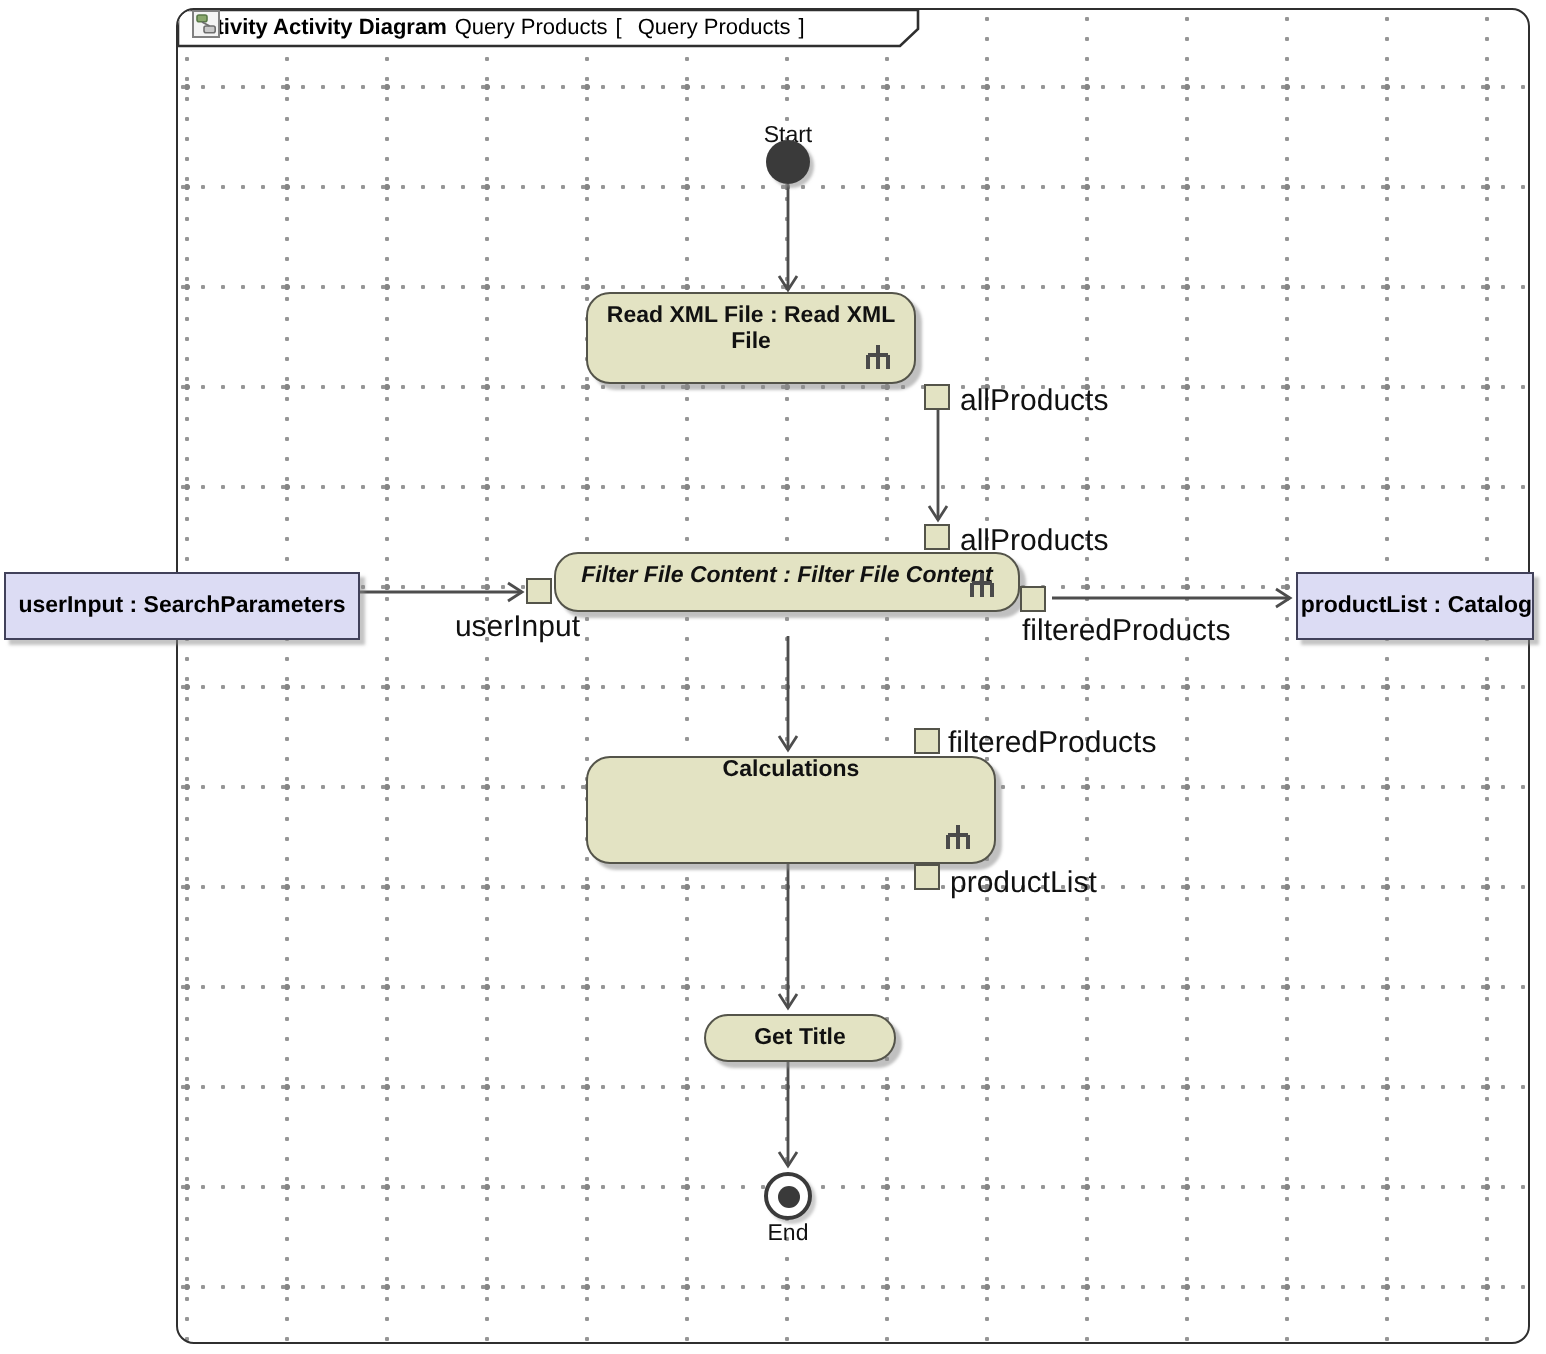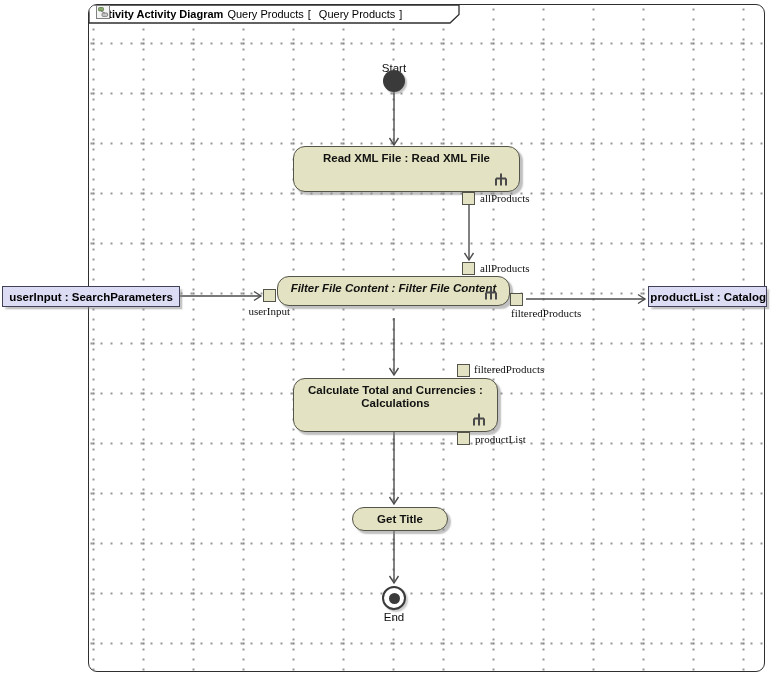--- a/index.html
+++ b/index.html
@@ -35,23 +35,23 @@
   .node-label{position:absolute;font-size:11.5px;color:#111;text-align:center;z-index:3;white-space:nowrap;}
   .start-node{position:absolute;left:383px;top:70px;width:22px;height:22px;border-radius:50%;
     background:#3a3a3a;box-shadow:2px 2px 1.5px rgba(140,140,140,.55);z-index:3;}
   .end-node{position:absolute;left:382px;top:586px;width:20px;height:20px;border-radius:50%;
     background:#ffffff;border:2px solid #3a3a3a;z-index:3;
     box-shadow:2px 2px 1.5px rgba(140,140,140,.45);display:flex;align-items:center;justify-content:center;}
   .end-node .core{width:11px;height:11px;border-radius:50%;background:#3a3a3a;}
 
   .pin{position:absolute;width:13px;height:13px;background:#e3e3c3;border:1.3px solid #54544a;
     z-index:4;box-sizing:border-box;}
-  .pin-label{position:absolute;font-size:11px;color:#111;z-index:4;white-space:nowrap;font-family:Liberation Serif, serif;}
+  .pin-label{position:absolute;font-size:15px;color:#111;z-index:4;white-space:nowrap;}
 
-  .param{position:absolute;height:21px;background:#dcdcf4;border:1.3px solid #41415a;
+  .param{position:absolute;height:34px;background:#dcdcf4;border:1.3px solid #41415a;
     box-shadow:2.5px 2.5px 1.5px rgba(140,140,140,.5);z-index:5;font-weight:bold;font-size:11.5px;
     color:#000;display:flex;align-items:center;justify-content:center;box-sizing:border-box;}
 </style>
 </head>
 <body>
 
 <div id="canvas">
 
   <div class="frame">
     <div class="frame-header">
@@ -103,21 +103,21 @@
     </g>
     <g>
       <line x1="526" y1="299" x2="645" y2="299"></line>
       <polyline points="638,294.5 645,299 638,303.5"></polyline>
     </g>
   </svg>
 
   <div class="node-label" style="left:354px;top:46px;width:80px;margin-top:16px;">Start</div>
   <div class="start-node"></div>
 
-  <div class="action" style="left:293px;top:146px;width:227px;height:46px;">
+  <div class="action" style="left:293px;top:146px;width:165px;height:46px;">
     <div class="ttl">Read XML File : Read XML File</div>
     <span class="rake">
       <svg width="14" height="13" viewBox="0 0 14 13">
         <g stroke="#4a4a4a" stroke-width="2" fill="none">
           <line x1="7" y1="0.5" x2="7" y2="5.5"></line>
             <line x1="2" y1="5.5" x2="12" y2="5.5"></line>
           <line x1="2" y1="5.5" x2="2" y2="12.5"></line>
             <line x1="7" y1="5.5" x2="7" y2="12.5"></line>
           <line x1="12" y1="5.5" x2="12" y2="12.5"></line>
         </g>
@@ -151,21 +151,20 @@
   <div class="param" style="left:2px;top:286px;width:178px;">
     <span>userInput : SearchParameters</span>
   </div>
   <div class="param" style="left:648px;top:286px;width:119px;justify-content:flex-end;">
     <span>productList : Catalog</span>
   </div>
 
   <div class="pin" style="left:457px;top:364px;"></div>
   <div class="pin-label" style="left:474px;top:363px;">filteredProducts</div>
   <div class="action" style="left:293px;top:378px;width:205px;height:54px;">
-    <div class="ttl">Calculate Total and Currencies :</div>
     <div style="line-height:13px;">Calculations</div>
     <span class="rake">
       <svg width="14" height="13" viewBox="0 0 14 13">
         <g stroke="#4a4a4a" stroke-width="2" fill="none">
           <line x1="7" y1="0.5" x2="7" y2="5.5"></line>
             <line x1="2" y1="5.5" x2="12" y2="5.5"></line>
           <line x1="2" y1="5.5" x2="2" y2="12.5"></line>
             <line x1="7" y1="5.5" x2="7" y2="12.5"></line>
           <line x1="12" y1="5.5" x2="12" y2="12.5"></line>
         </g>

